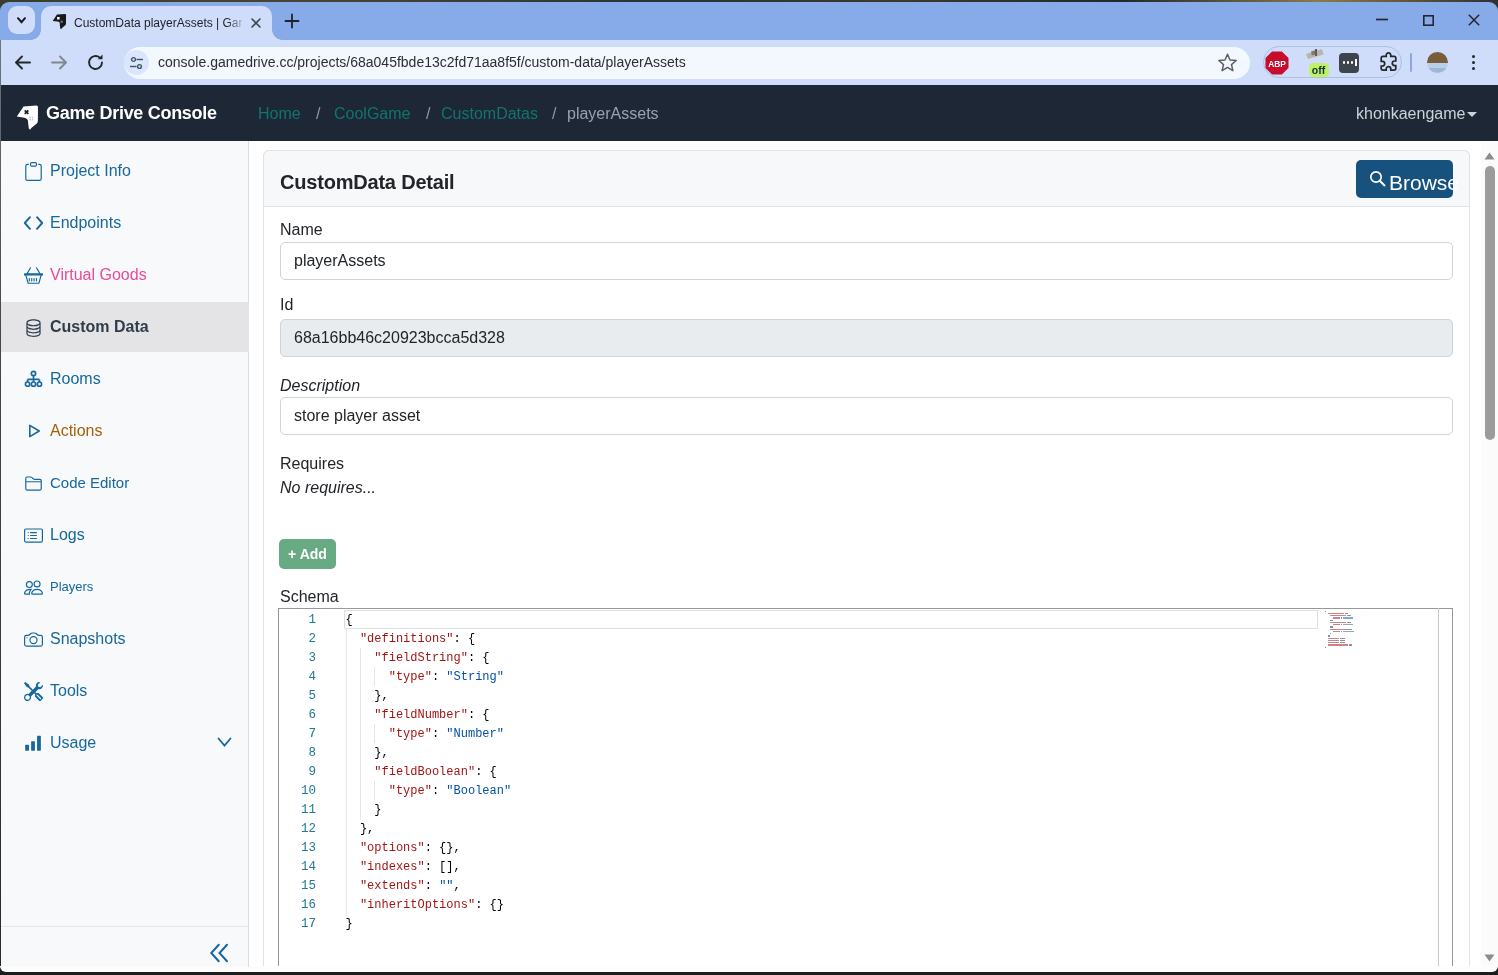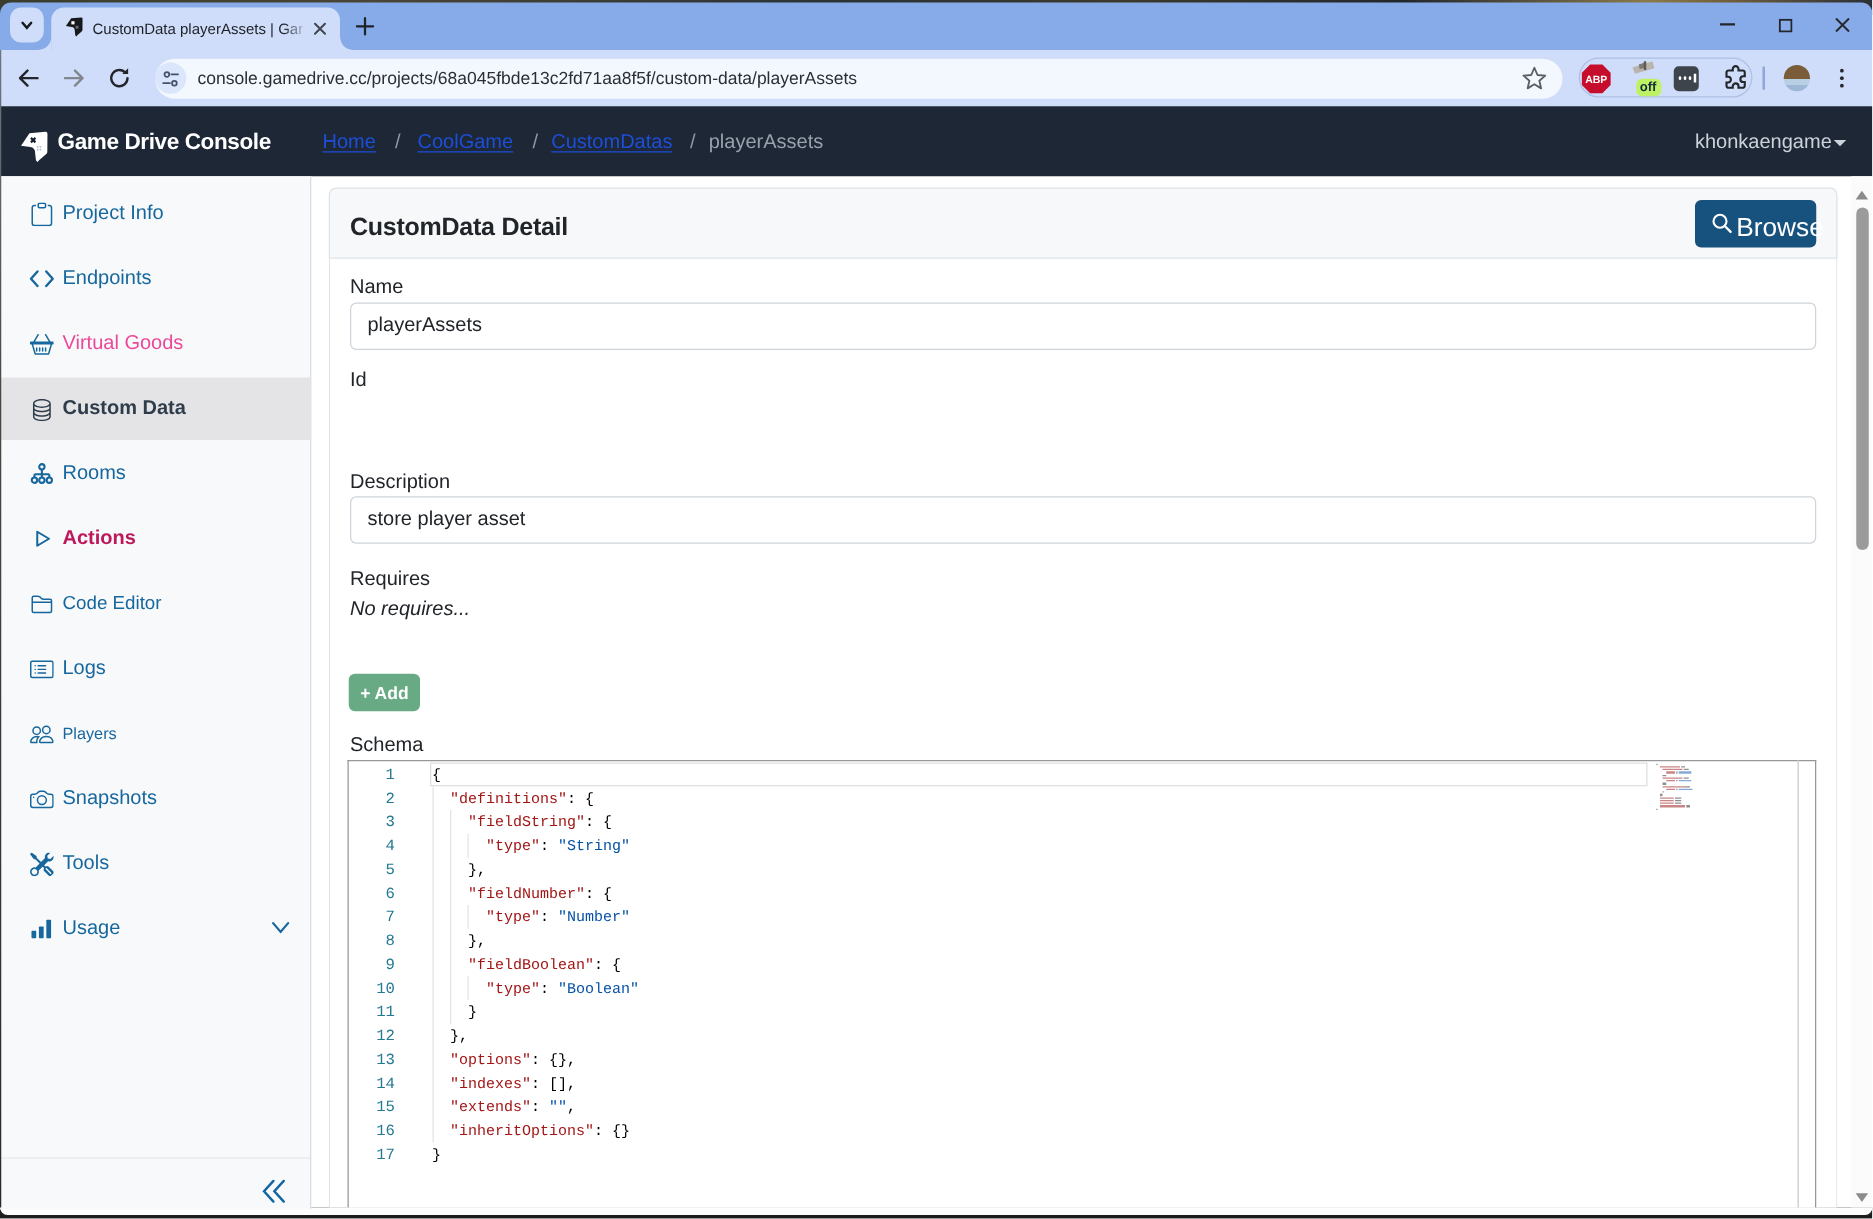--- a/index.html
+++ b/index.html
@@ -19,21 +19,21 @@
   #toolbar{left:0;top:40px;width:1498px;height:45px;background:#cfddfa;}
   #pill{left:124px;top:46.5px;width:1126px;height:32px;border-radius:16px;background:#f3f7fe;}
   #tunecircle{left:124px;top:50px;width:25px;height:25px;border-radius:50%;background:#dbe5fb;}
   #url{left:158px;top:47px;height:31px;line-height:31px;font-size:14px;color:#2b2e33;white-space:nowrap;}
   #extgroup{left:1263px;top:46px;width:139px;height:32px;border-radius:16px;border:1px solid #aebfe4;box-sizing:border-box;}
   #sep1{left:1410px;top:53px;width:2px;height:19px;background:#8fa6da;border-radius:1px;}
   
   #navbar{left:0;top:84.5px;width:1498px;height:56px;background:#1d2736;}
   #brand{left:46px;top:84.5px;width:300px;height:56px;line-height:57px;font-size:18px;font-weight:bold;letter-spacing:-0.3px;color:#ffffff;}
   .bc{top:84.5px;height:56px;line-height:57px;font-size:16px;}
-  .bclink{color:#1d4ed8;text-decoration:underline;text-underline-offset:3px;text-decoration-thickness:1px;}
+  .bclink{color:#0f766e;text-underline-offset:3px;text-decoration-thickness:1px;}
   .bcsep{color:#8e98a4;}
   .bccur{color:#99a2ac;}
   #account{top:84.5px;height:56px;line-height:57px;font-size:16px;color:#ccd2d9;left:1356px;}
   #caret{left:1467px;top:112px;width:0;height:0;border-left:5px solid transparent;border-right:5px solid transparent;border-top:5px solid #ccd2d9;}
   
   #sidebar{left:0;top:140.5px;width:249px;height:826px;background:#f8f9fa;border-right:1px solid #d9dce0;box-sizing:border-box;}
   .active-row{left:0;top:302px;width:249px;height:50px;background:#e4e4e6;}
   #sfootline{left:0;top:785px;width:248px;height:1px;background:#e5e7ea;}
   .flabel{left:30px;font-size:16px;color:#212529;}
   .finput{left:30px;width:1173px;height:38px;border:1px solid #ced4da;border-radius:5px;box-sizing:border-box;font-size:16px;color:#212529;line-height:36px;padding-left:13px;background:#fff;}
@@ -189,21 +189,21 @@
         <path d="M8 4.7 V7.9 M3 7.9 H13 M3 7.9 V10 M8 7.9 V10 M13 7.9 V10"></path>
         <circle cx="3" cy="11.9" r="1.8"></circle>
         <circle cx="8" cy="11.9" r="1.8"></circle>
         <circle cx="13" cy="11.9" r="1.8"></circle>
       </g>
     </svg>
   <div class="abs" style="left:50px;top:369.6px;font-size:16px;line-height:18px;color:#16679d;">Rooms</div>
   <svg class="abs" style="left:26px;top:422.6px" width="16" height="16" viewBox="0 0 16 16">
       <path d="M3.8 2.4 L13.2 8 L3.8 13.6 Z" stroke="#16679d" stroke-width="1.6" fill="none" stroke-linejoin="round"></path>
     </svg>
-  <div class="abs" style="left:50px;top:421.6px;font-size:16px;line-height:18px;color:#be185d;font-weight:bold;">Actions</div>
+  <div class="abs" style="left:50px;top:421.6px;font-size:16px;line-height:18px;color:#a16207;">Actions</div>
   <svg class="abs" style="left:24px;top:473.6px" width="19" height="19" viewBox="0 0 16 16" fill="#16679d">
       <path d="M1 3.5A1.5 1.5 0 0 1 2.5 2h2.764c.958 0 1.76.56 2.311 1.184C7.985 3.648 8.48 4 9 4h4.5A1.5 1.5 0 0 1 15 5.5v7a1.5 1.5 0 0 1-1.5 1.5h-11A1.5 1.5 0 0 1 1 12.5v-9zM2.5 3a.5.5 0 0 0-.5.5V6h12v-.5a.5.5 0 0 0-.5-.5H9c-.964 0-1.71-.629-2.174-1.154C6.374 3.334 5.82 3 5.264 3H2.5zM14 7H2v5.5a.5.5 0 0 0 .5.5h11a.5.5 0 0 0 .5-.5V7z"></path>
     </svg>
   <div class="abs" style="left:50px;top:473.6px;font-size:15px;line-height:18px;color:#16679d;">Code Editor</div>
   <svg class="abs" style="left:24px;top:525.6px" width="19" height="19" viewBox="0 0 16 16" fill="#16679d">
       <path d="M14.5 3a.5.5 0 0 1 .5.5v9a.5.5 0 0 1-.5.5h-13a.5.5 0 0 1-.5-.5v-9a.5.5 0 0 1 .5-.5h13zm-13-1A1.5 1.5 0 0 0 0 3.5v9A1.5 1.5 0 0 0 1.5 14h13a1.5 1.5 0 0 0 1.5-1.5v-9A1.5 1.5 0 0 0 14.5 2h-13z"></path>
       <path d="M5 8a.5.5 0 0 1 .5-.5h5a.5.5 0 0 1 0 1h-5A.5.5 0 0 1 5 8zm0-2.5a.5.5 0 0 1 .5-.5h5a.5.5 0 0 1 0 1h-5a.5.5 0 0 1-.5-.5zm0 5a.5.5 0 0 1 .5-.5h5a.5.5 0 0 1 0 1h-5a.5.5 0 0 1-.5-.5zm-1-5a.5.5 0 1 1-1 0 .5.5 0 0 1 1 0zM4 8a.5.5 0 1 1-1 0 .5.5 0 0 1 1 0zm0 2.5a.5.5 0 1 1-1 0 .5.5 0 0 1 1 0z"></path>
     </svg>
   <div class="abs" style="left:50px;top:525.6px;font-size:16px;line-height:18px;color:#16679d;">Logs</div>
   <svg class="abs" style="left:24px;top:577.6px" width="19" height="19" viewBox="0 0 16 16" fill="#16679d">
@@ -239,21 +239,22 @@
   <div class="abs" style="left:1356px;top:160px;width:97px;height:38px;background:#17527e;border-radius:5px;"></div>
   <svg class="abs" style="left:1369px;top:170px" width="17" height="17" viewBox="0 0 17 17">
       <circle cx="7" cy="7" r="5.2" fill="none" stroke="#fff" stroke-width="1.7"></circle>
       <path d="M11 11 L15.5 15.5" stroke="#fff" stroke-width="1.9" stroke-linecap="round"></path>
     </svg>
   <div class="abs" style="left:1389px;top:170.5px;font-size:21px;color:#fff;">Browse</div>
 
   <div class="abs flabel" style="left:280px;top:221px;">Name</div>
   <div class="abs finput" style="left:280px;top:242px;">playerAssets</div>
   <div class="abs flabel" style="left:280px;top:296px;">Id</div>
-  <div class="abs flabel" style="left:280px;top:377px;">Description</div>
+  <div class="abs finput fdisabled" style="left:280px;top:319px;">68a16bb46c20923bcca5d328</div>
+  <div class="abs flabel" style="left:280px;top:377px;font-style:italic;">Description</div>
   <div class="abs finput" style="left:280px;top:397px;">store player asset</div>
   <div class="abs flabel" style="left:280px;top:455px;">Requires</div>
   <div class="abs" style="left:280px;top:479px;font-size:16px;font-style:italic;color:#212529;">No requires...</div>
   <div class="abs" id="addbtn" style="left:279px;top:539px;font-weight:bold;">+ Add</div>
   <div class="abs flabel" style="left:280px;top:588px;">Schema</div>
 
   <div class="abs" style="left:278px;top:608px;width:1175px;height:358px;border:1px solid #979797;border-bottom:none;box-sizing:border-box;background:#fff;"></div>
   <div class="abs" id="curline" style="left:343.5px;top:609.5px;width:974px;height:19px;border:1px solid #dfdfdf;box-sizing:border-box;"></div>
   <div class="abs" style="left:281px;top:610.5px;width:35px;text-align:right;font-family:'Liberation Mono',monospace;font-size:12.5px;line-height:19px;color:#237893;">1<br>2<br>3<br>4<br>5<br>6<br>7<br>8<br>9<br>10<br>11<br>12<br>13<br>14<br>15<br>16<br>17</div>
   <div class="abs" style="left:345.5px;top:610.5px;font-family:'Liberation Mono',monospace;font-size:12px;line-height:19px;white-space:pre;color:#000;" id="codeblock">{

